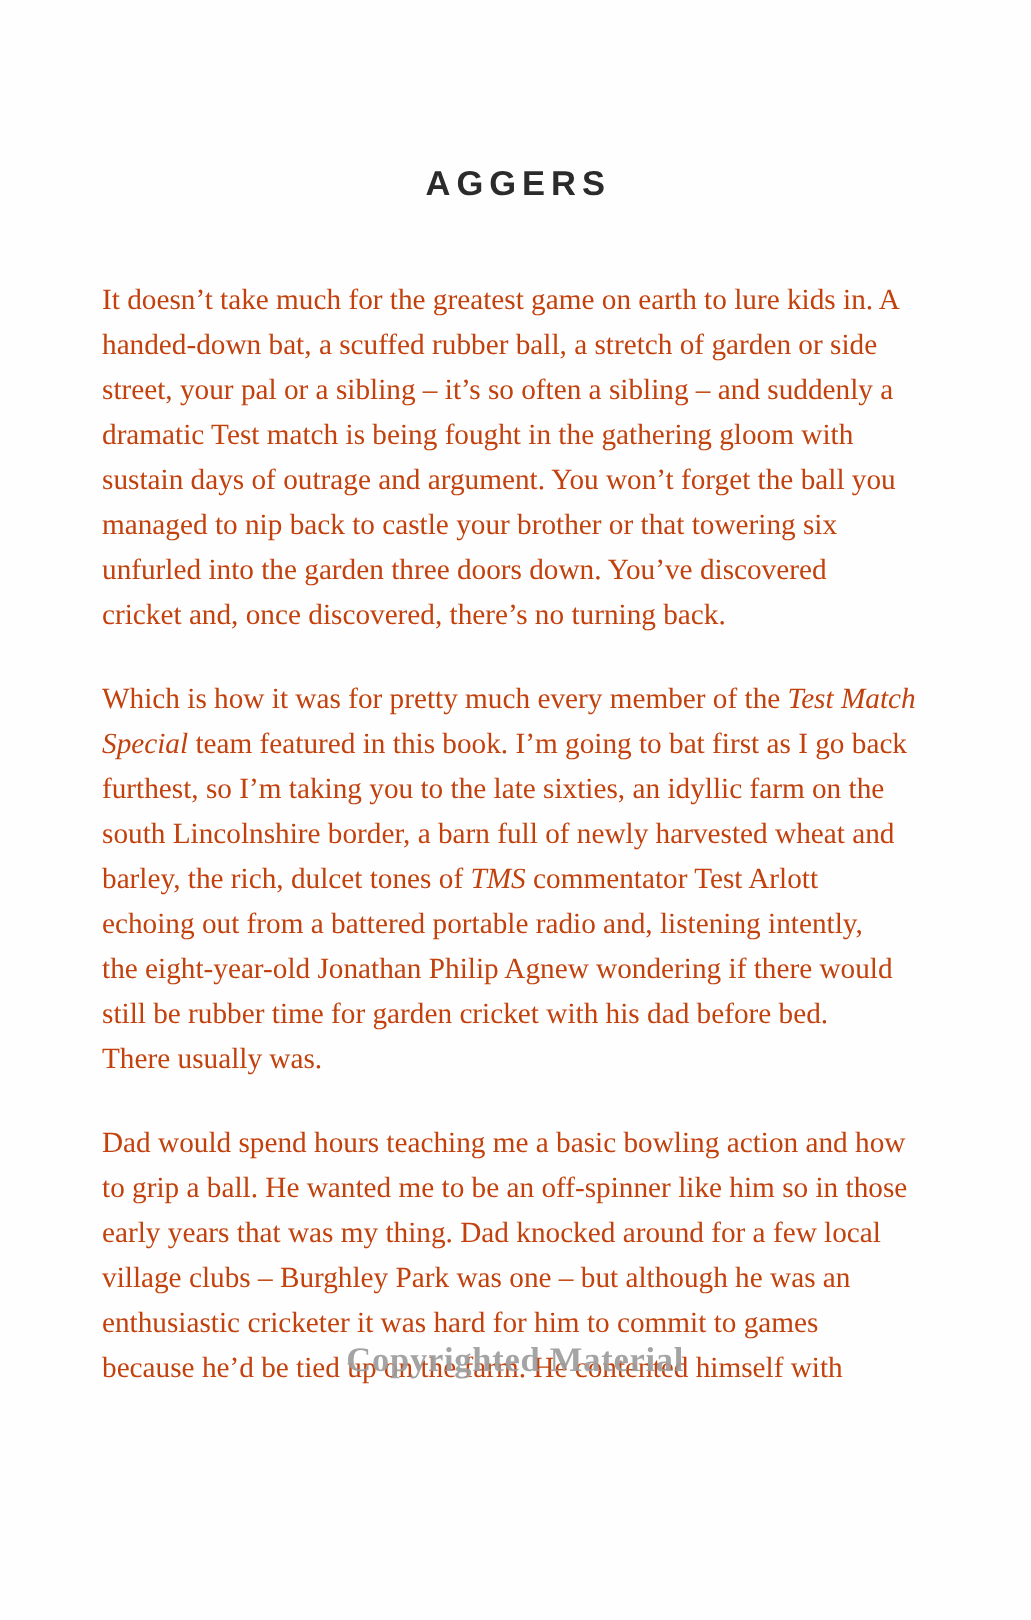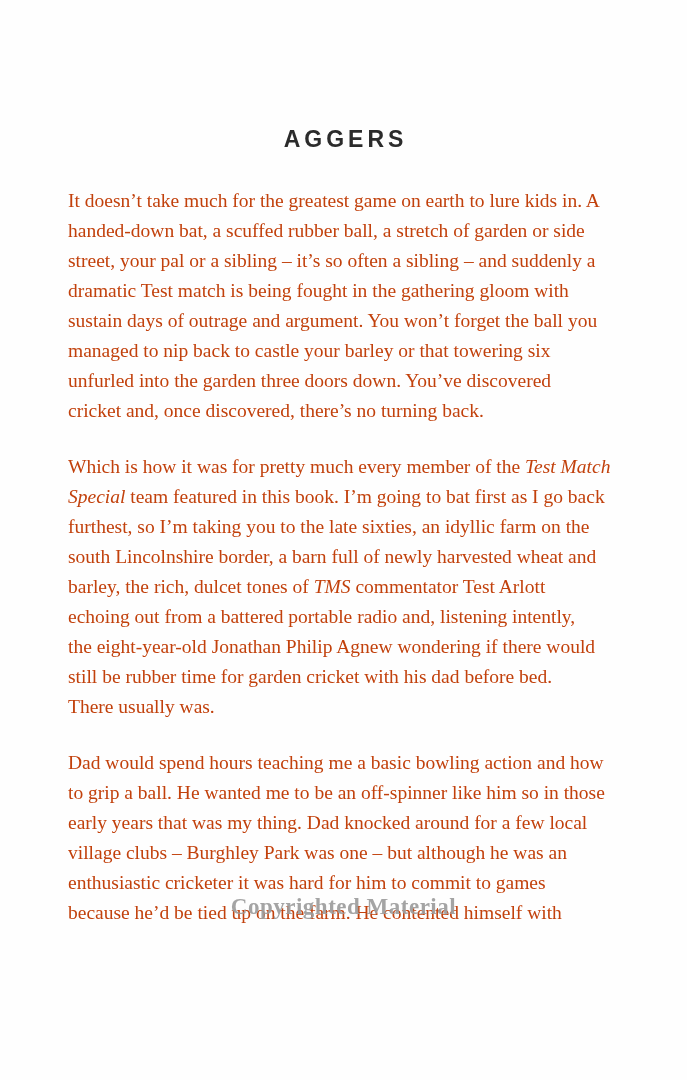--- a/index.html
+++ b/index.html
@@ -10,21 +10,21 @@
   .page {
     position: relative;
     width: 687px;
     height: 1080px;
     background: #fefefe;
     overflow: hidden;
     font-family: "Liberation Serif", "DejaVu Serif", serif;
   }
   .chapter-title {
     position: absolute;
-    top: 126px;
+    top: 109px;
     left: 0;
     right: 0;
     margin: 0;
     text-align: center;
     font-family: "Liberation Sans", "DejaVu Sans", sans-serif;
     font-weight: bold;
     font-size: 23px;
     letter-spacing: 4px;
     text-indent: 4px; 
     color: #2b2b2b;
@@ -69,21 +69,21 @@
 <div class="page" style="background: rgb(254, 254, 254);">
   <h1 class="chapter-title" style="color: rgb(43, 43, 43);">AGGERS</h1>
 
   <div class="body-text" style="color: #c2410c;">
       <div class="paragraph">
         <div class="line"><span>It doesn’t take much for the greatest game on earth to lure kids in. A</span></div>
         <div class="line"><span>handed-down bat, a scuffed rubber ball, a stretch of garden or side</span></div>
         <div class="line"><span>street, your pal or a sibling – it’s so often a sibling – and suddenly a</span></div>
         <div class="line"><span>dramatic Test match is being fought in the gathering gloom with</span></div>
         <div class="line"><span>sustain days of outrage and argument. You won’t forget the ball you</span></div>
-        <div class="line"><span>managed to nip back to castle your barley or that towering six</span></div>
+        <div class="line"><span>managed to nip back to castle your brother or that towering six</span></div>
         <div class="line"><span>unfurled into the garden three doors down. You’ve discovered</span></div>
         <div class="line"><span>cricket and, once discovered, there’s no turning back.</span></div>
       </div>
       <div class="paragraph">
         <div class="line"><span>Which is how it was for pretty much every member of the </span><em>Test Match</em></div>
         <div class="line"><em>Special</em><span> team featured in this book. I’m going to bat first as I go back</span></div>
         <div class="line"><span>furthest, so I’m taking you to the late sixties, an idyllic farm on the</span></div>
         <div class="line"><span>south Lincolnshire border, a barn full of newly harvested wheat and</span></div>
         <div class="line"><span>barley, the rich, dulcet tones of </span><em>TMS</em><span> commentator Test Arlott</span></div>
         <div class="line"><span>echoing out from a battered portable radio and, listening intently,</span></div>

